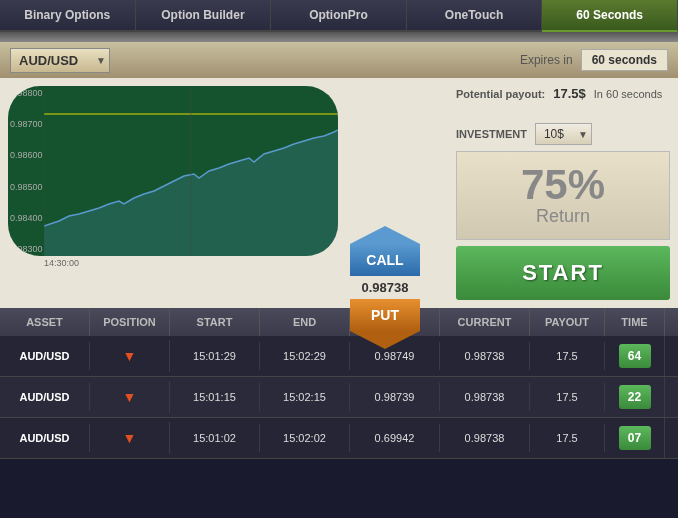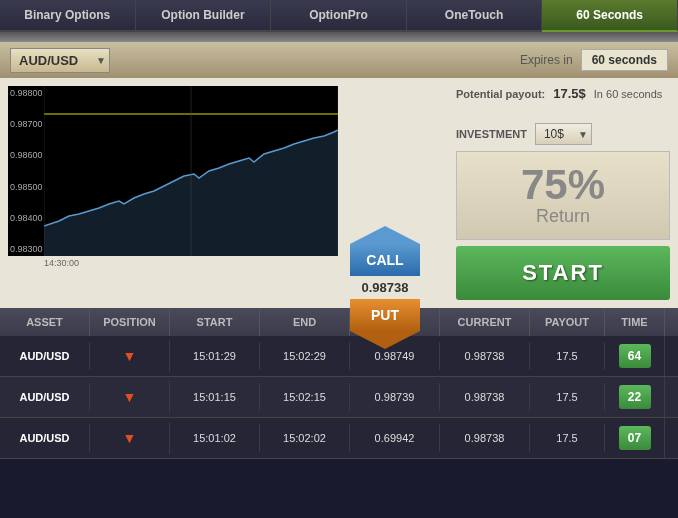--- a/index.html
+++ b/index.html
@@ -43,22 +43,22 @@
     }
 
     
     .main-content {
       display: flex; background: #e8e4d8; height: 230px;
     }
 
     
     .chart-area { flex: 1; padding: 8px; position: relative; }
     .chart-container {
-      width: 330px; height: 170px; background: #000000;
-      position: relative; overflow: hidden;
+      width: 330px; height: 170px; background: #14532d;
+      position: relative; overflow: hidden; border-radius: 32px;
     }
     .chart-y-labels {
       position: absolute; left: 0; top: 0; height: 100%;
       display: flex; flex-direction: column; justify-content: space-between;
       padding: 2px 2px; color: #aaa; font-size: 9px;
     }
     .chart-svg { position: absolute; left: 36px; top: 0; width: calc(100% - 36px); height: 100%; }
     .chart-x-labels {
       display: flex; justify-content: space-between;
       padding: 2px 36px 0 36px; color: #666; font-size: 9px;

